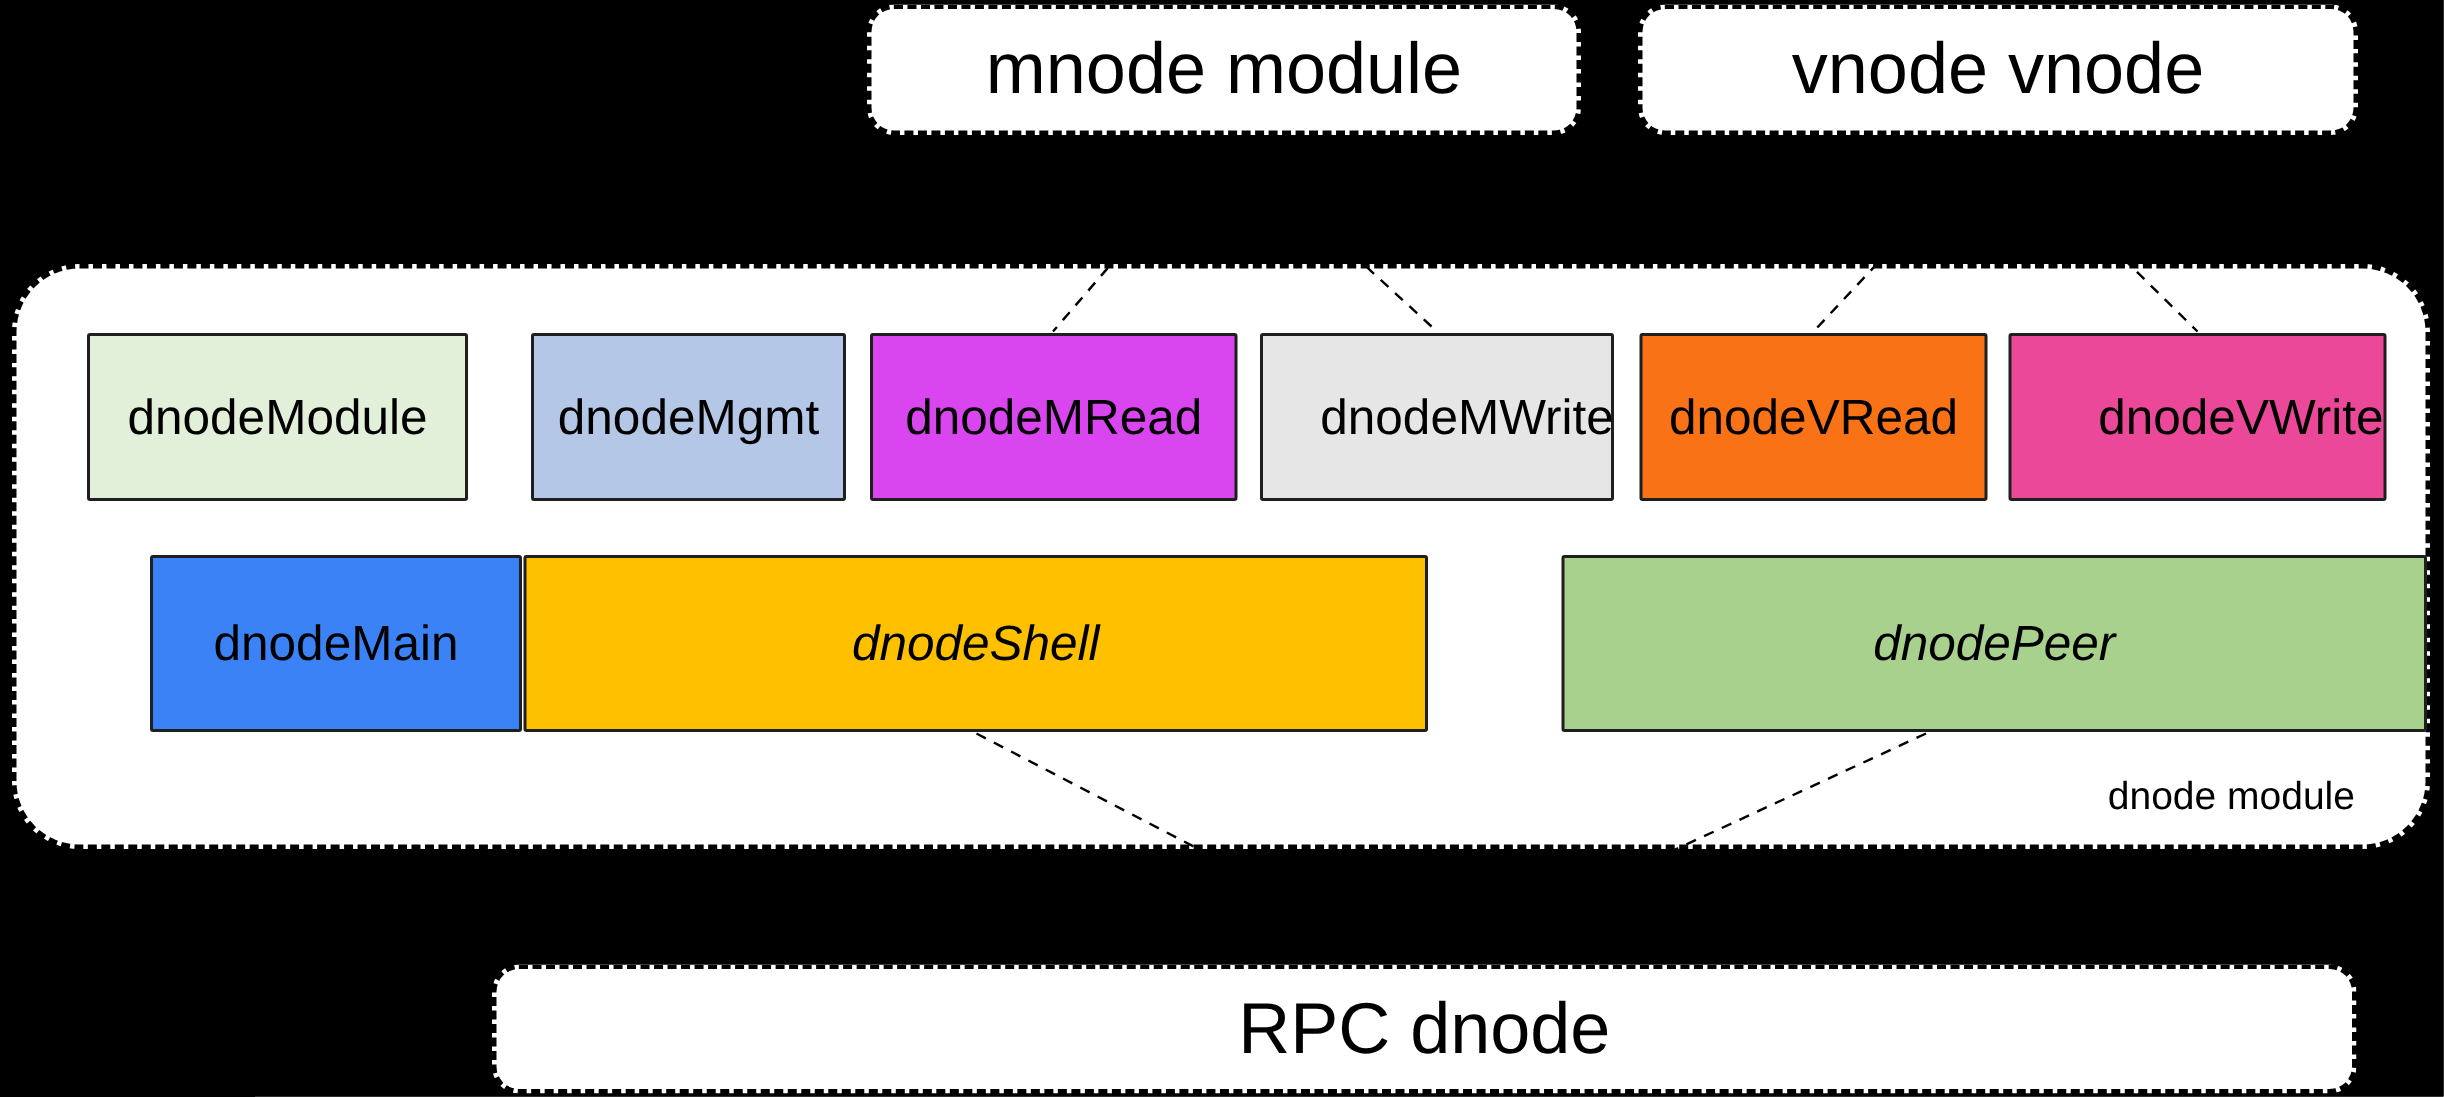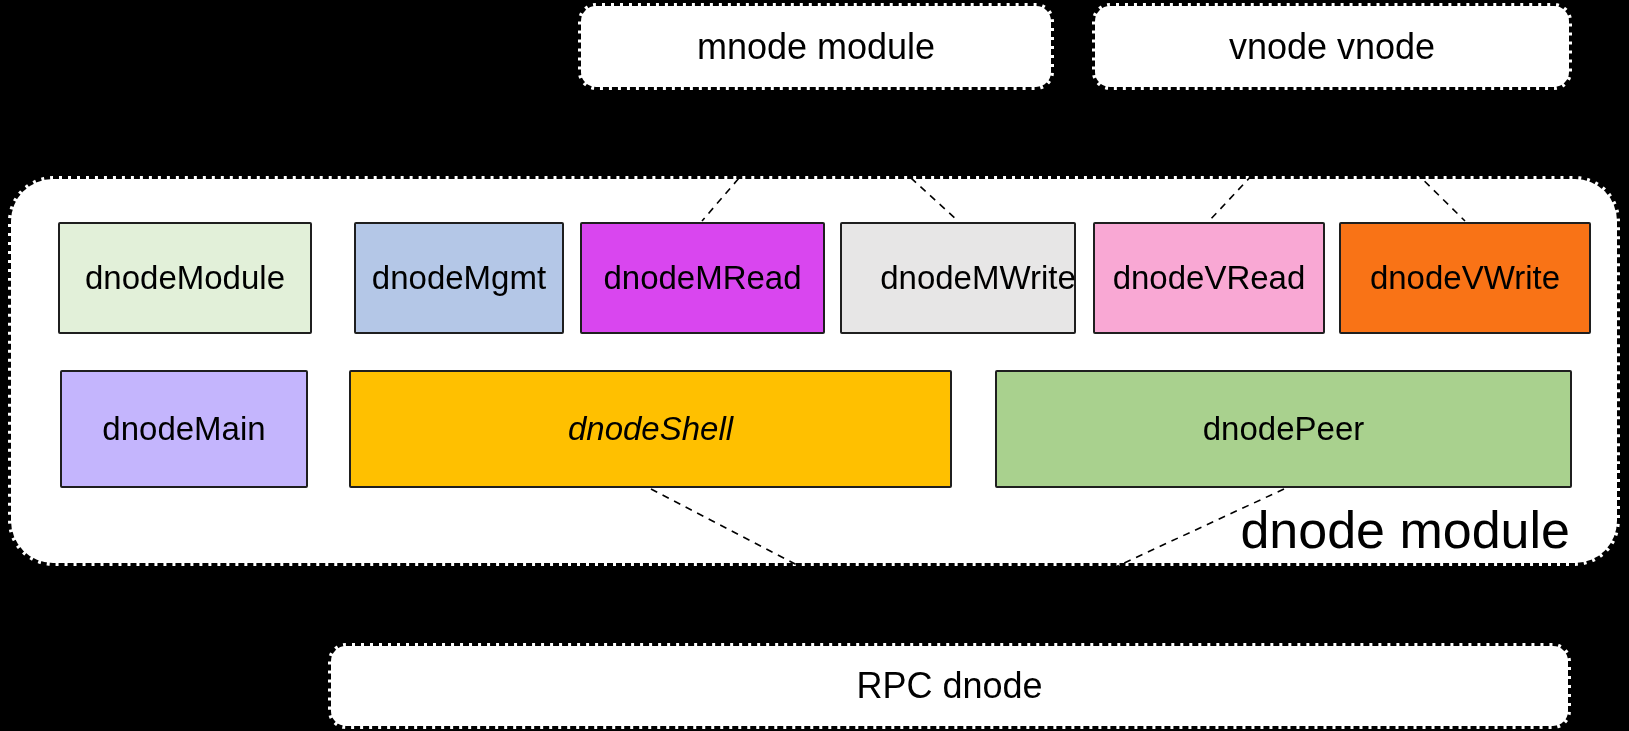--- a/index.html
+++ b/index.html
@@ -4,48 +4,48 @@
 <style>
   html,body{margin:0;padding:0;background:#000;}
   .stage{
     position:relative;width:1629px;height:731px;background:#000000;
     font-family:"Liberation Sans","DejaVu Sans",sans-serif;
     color:#000;overflow:hidden;
   }
   .dashed-module{
     position:absolute;background:#ffffff;border:3px dashed #000;
     border-radius:18px;display:flex;align-items:center;justify-content:center;
-    font-size:36px;box-sizing:border-box;
+    font-size:48px;box-sizing:border-box;
   }
   .mnode{left:578px;top:3px;width:476px;height:87px;}
   .vnode{left:1092px;top:3px;width:480px;height:87px;}
   .rpc{left:328px;top:643px;width:1243px;height:86px;}
   .dnode-container{
     position:absolute;left:8px;top:176px;width:1612px;height:390px;
     background:#ffffff;border:3px dashed #000;border-radius:45px;
     box-sizing:border-box;
   }
   .dnode-label{
     position:absolute;right:59px;top:506px;width:400px;
-    text-align:right;font-size:52px;line-height:48px;
+    text-align:right;font-size:26px;line-height:48px;
   }
   .node{
     position:absolute;border:2.5px solid #1f1f1f;border-radius:2px;
     display:flex;align-items:center;justify-content:center;
     font-size:33px;box-sizing:border-box;background:#eee;
   }
   .n-module{left:58px; top:222px;width:254px;height:112px;}
   .n-mgmt  {left:354px;top:222px;width:210px;height:112px;}
   .n-mread {left:580px;top:222px;width:245px;height:112px;}
   .n-mwrite{left:840px;top:222px;width:236px;height:112px;}
   .n-vread {left:1093px;top:222px;width:232px;height:112px;}
   .n-vwrite{left:1339px;top:222px;width:252px;height:112px;}
   .n-main  {left:60px; top:370px;width:248px;height:118px;}
   .n-shell {left:349px;top:370px;width:603px;height:118px;font-style:italic;}
-  .n-peer  {left:995px;top:370px;width:577px;height:118px;}
+  .n-peer  {left:1041px;top:370px;width:577px;height:118px;font-style:italic;}
   .connector-layer{
     position:absolute;left:0;top:0;width:1629px;height:731px;
     pointer-events:none;
   }
 </style>
 </head>
 <body>
 
 <div class="stage">
 
@@ -74,28 +74,28 @@
   </div>
   <div class="node n-mgmt" style="background: rgb(180, 199, 231);">
     <span>dnodeMgmt</span>
   </div>
   <div class="node n-mread" style="background: #d946ef;">
     <span>dnodeMRead</span>
   </div>
   <div class="node n-mwrite" style="background: rgb(231, 230, 230); padding-left: 40px;">
     <span>dnodeMWrite</span>
   </div>
-  <div class="node n-vread" style="background: #f9a8d4;">
+  <div class="node n-vread" style="background: #f97316;">
     <span>dnodeVRead</span>
   </div>
-  <div class="node n-vwrite" style="background: #f97316;">
+  <div class="node n-vwrite" style="background: #ec4899; justify-content: flex-end;">
     <span>dnodeVWrite</span>
   </div>
 
-  <div class="node n-main" style="background: #c4b5fd;">
+  <div class="node n-main" style="background: #3b82f6; margin-left: 40px;">
     <span>dnodeMain</span>
   </div>
   <div class="node n-shell" style="background: rgb(255, 192, 0);">
     <span>dnodeShell</span>
   </div>
   <div class="node n-peer" style="background: rgb(169, 209, 142);">
     <span>dnodePeer</span>
   </div>
 
   <div class="dnode-label">dnode module</div>

